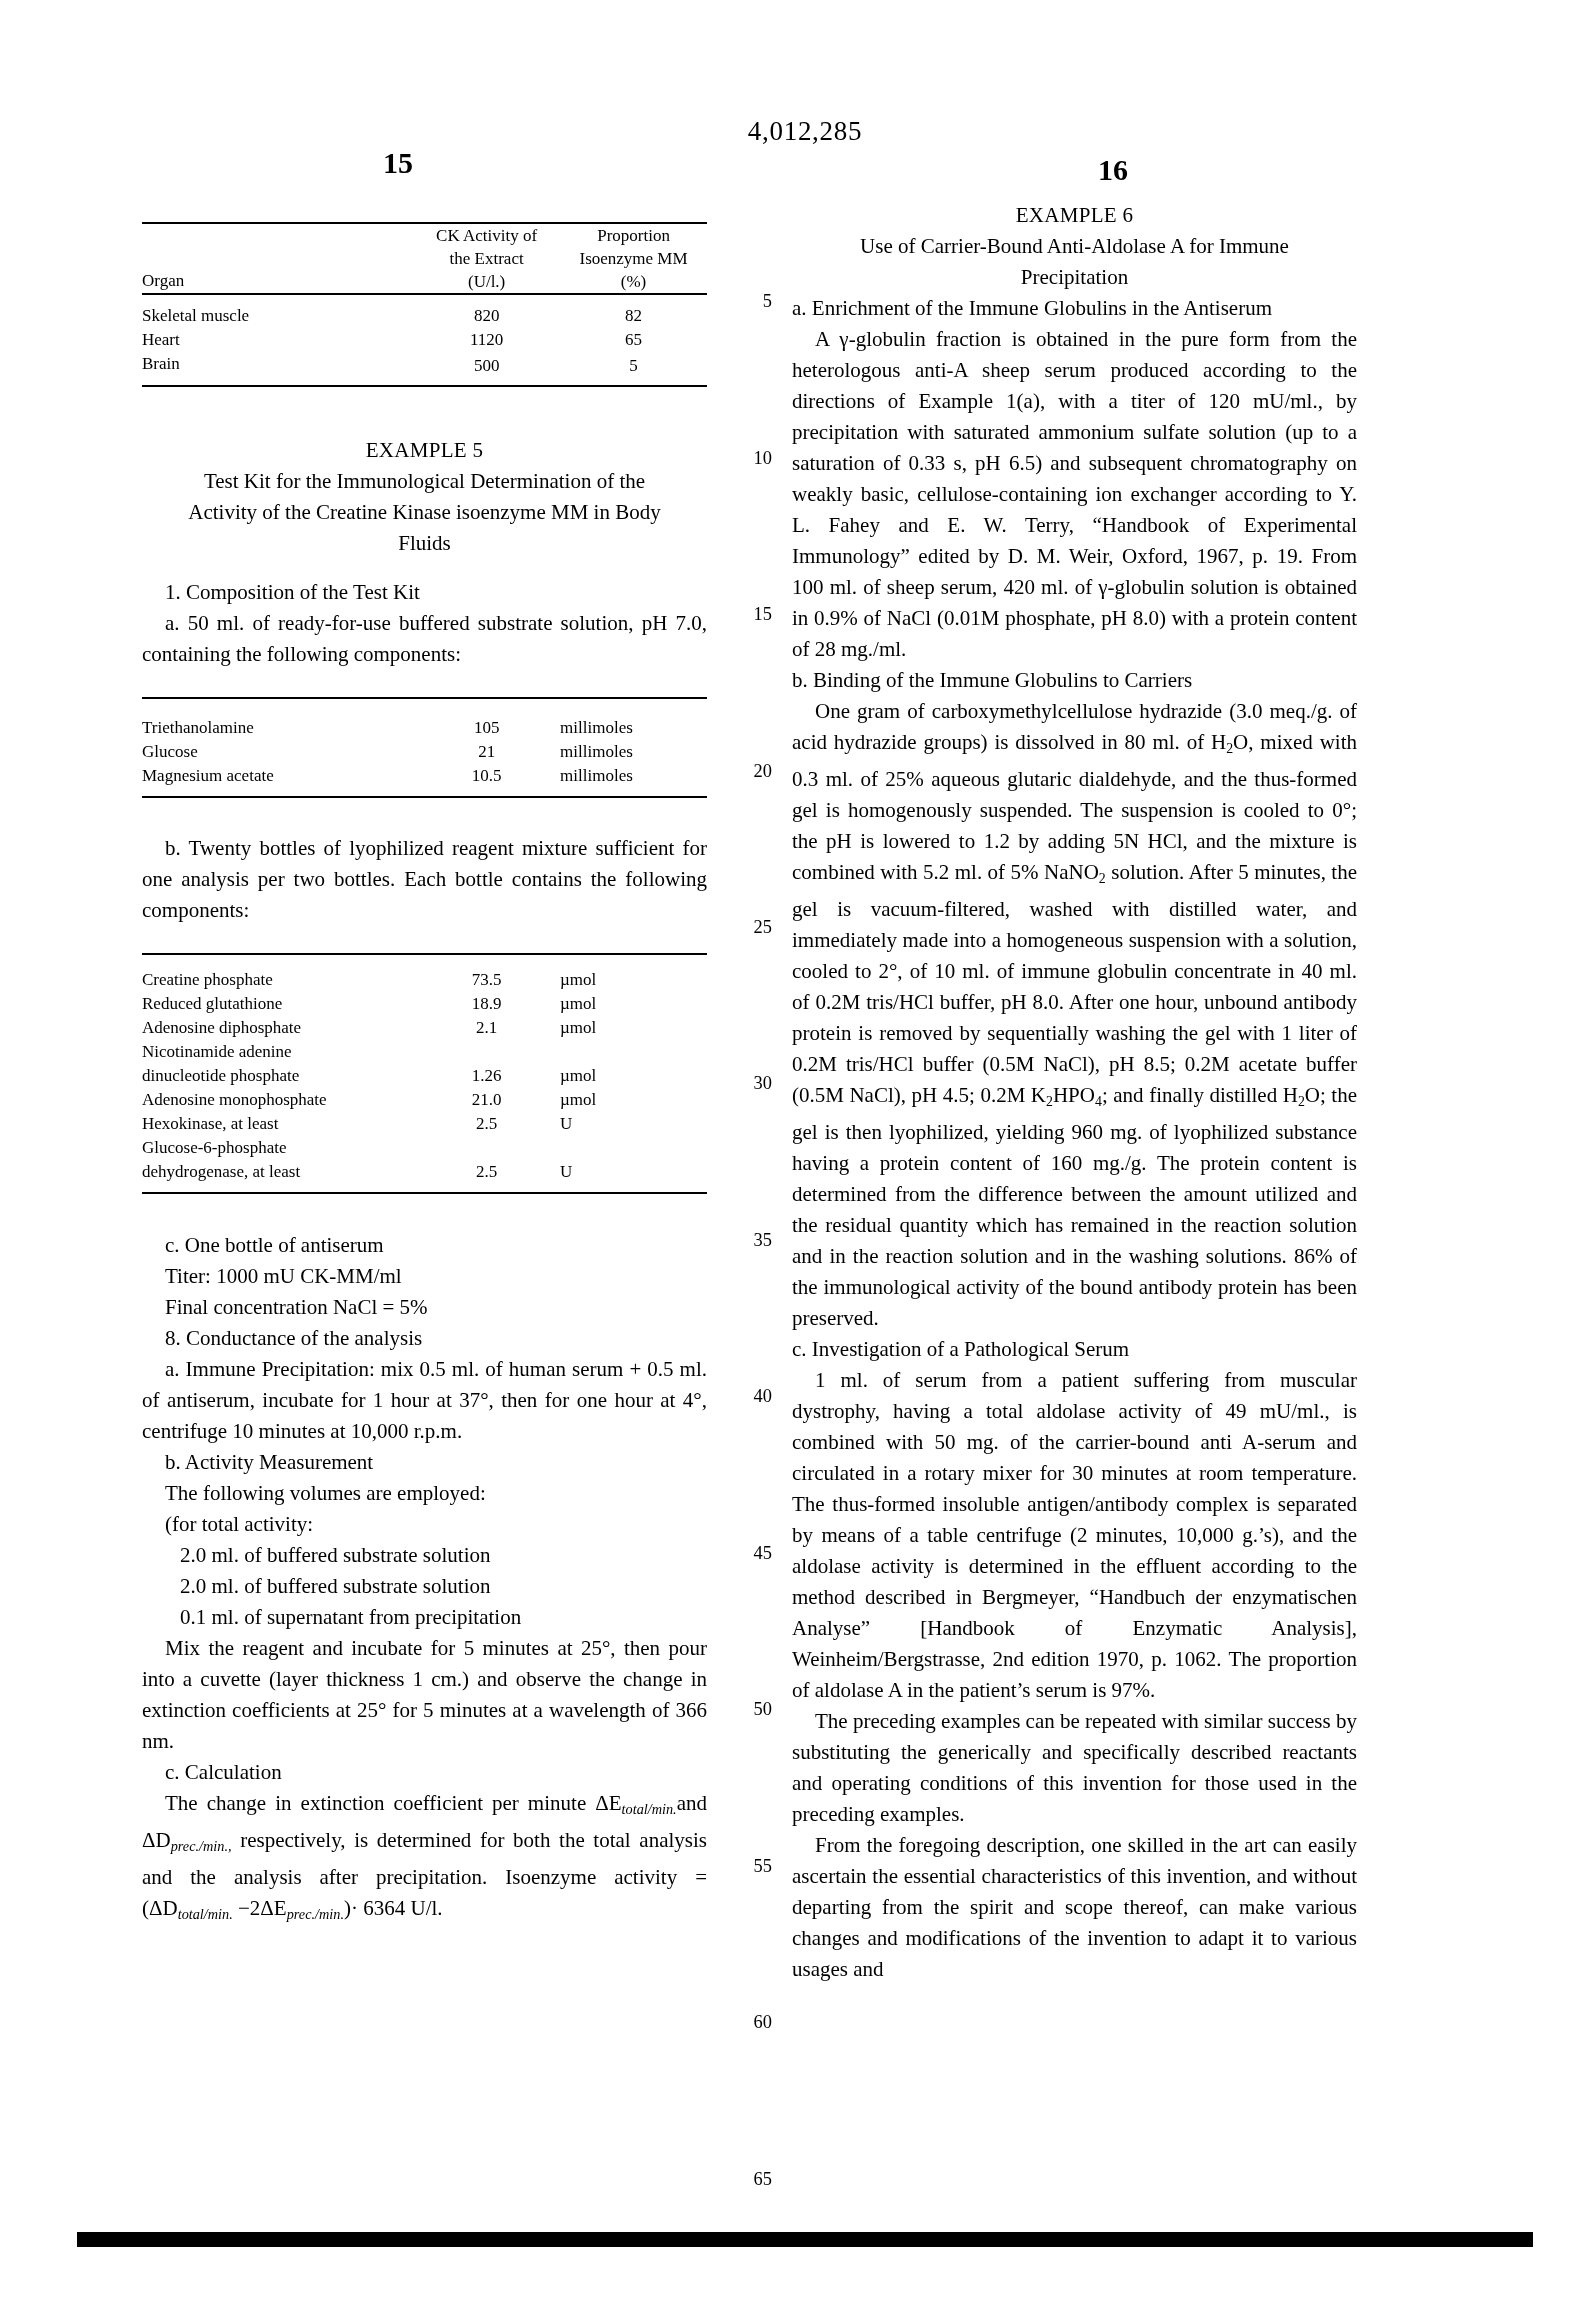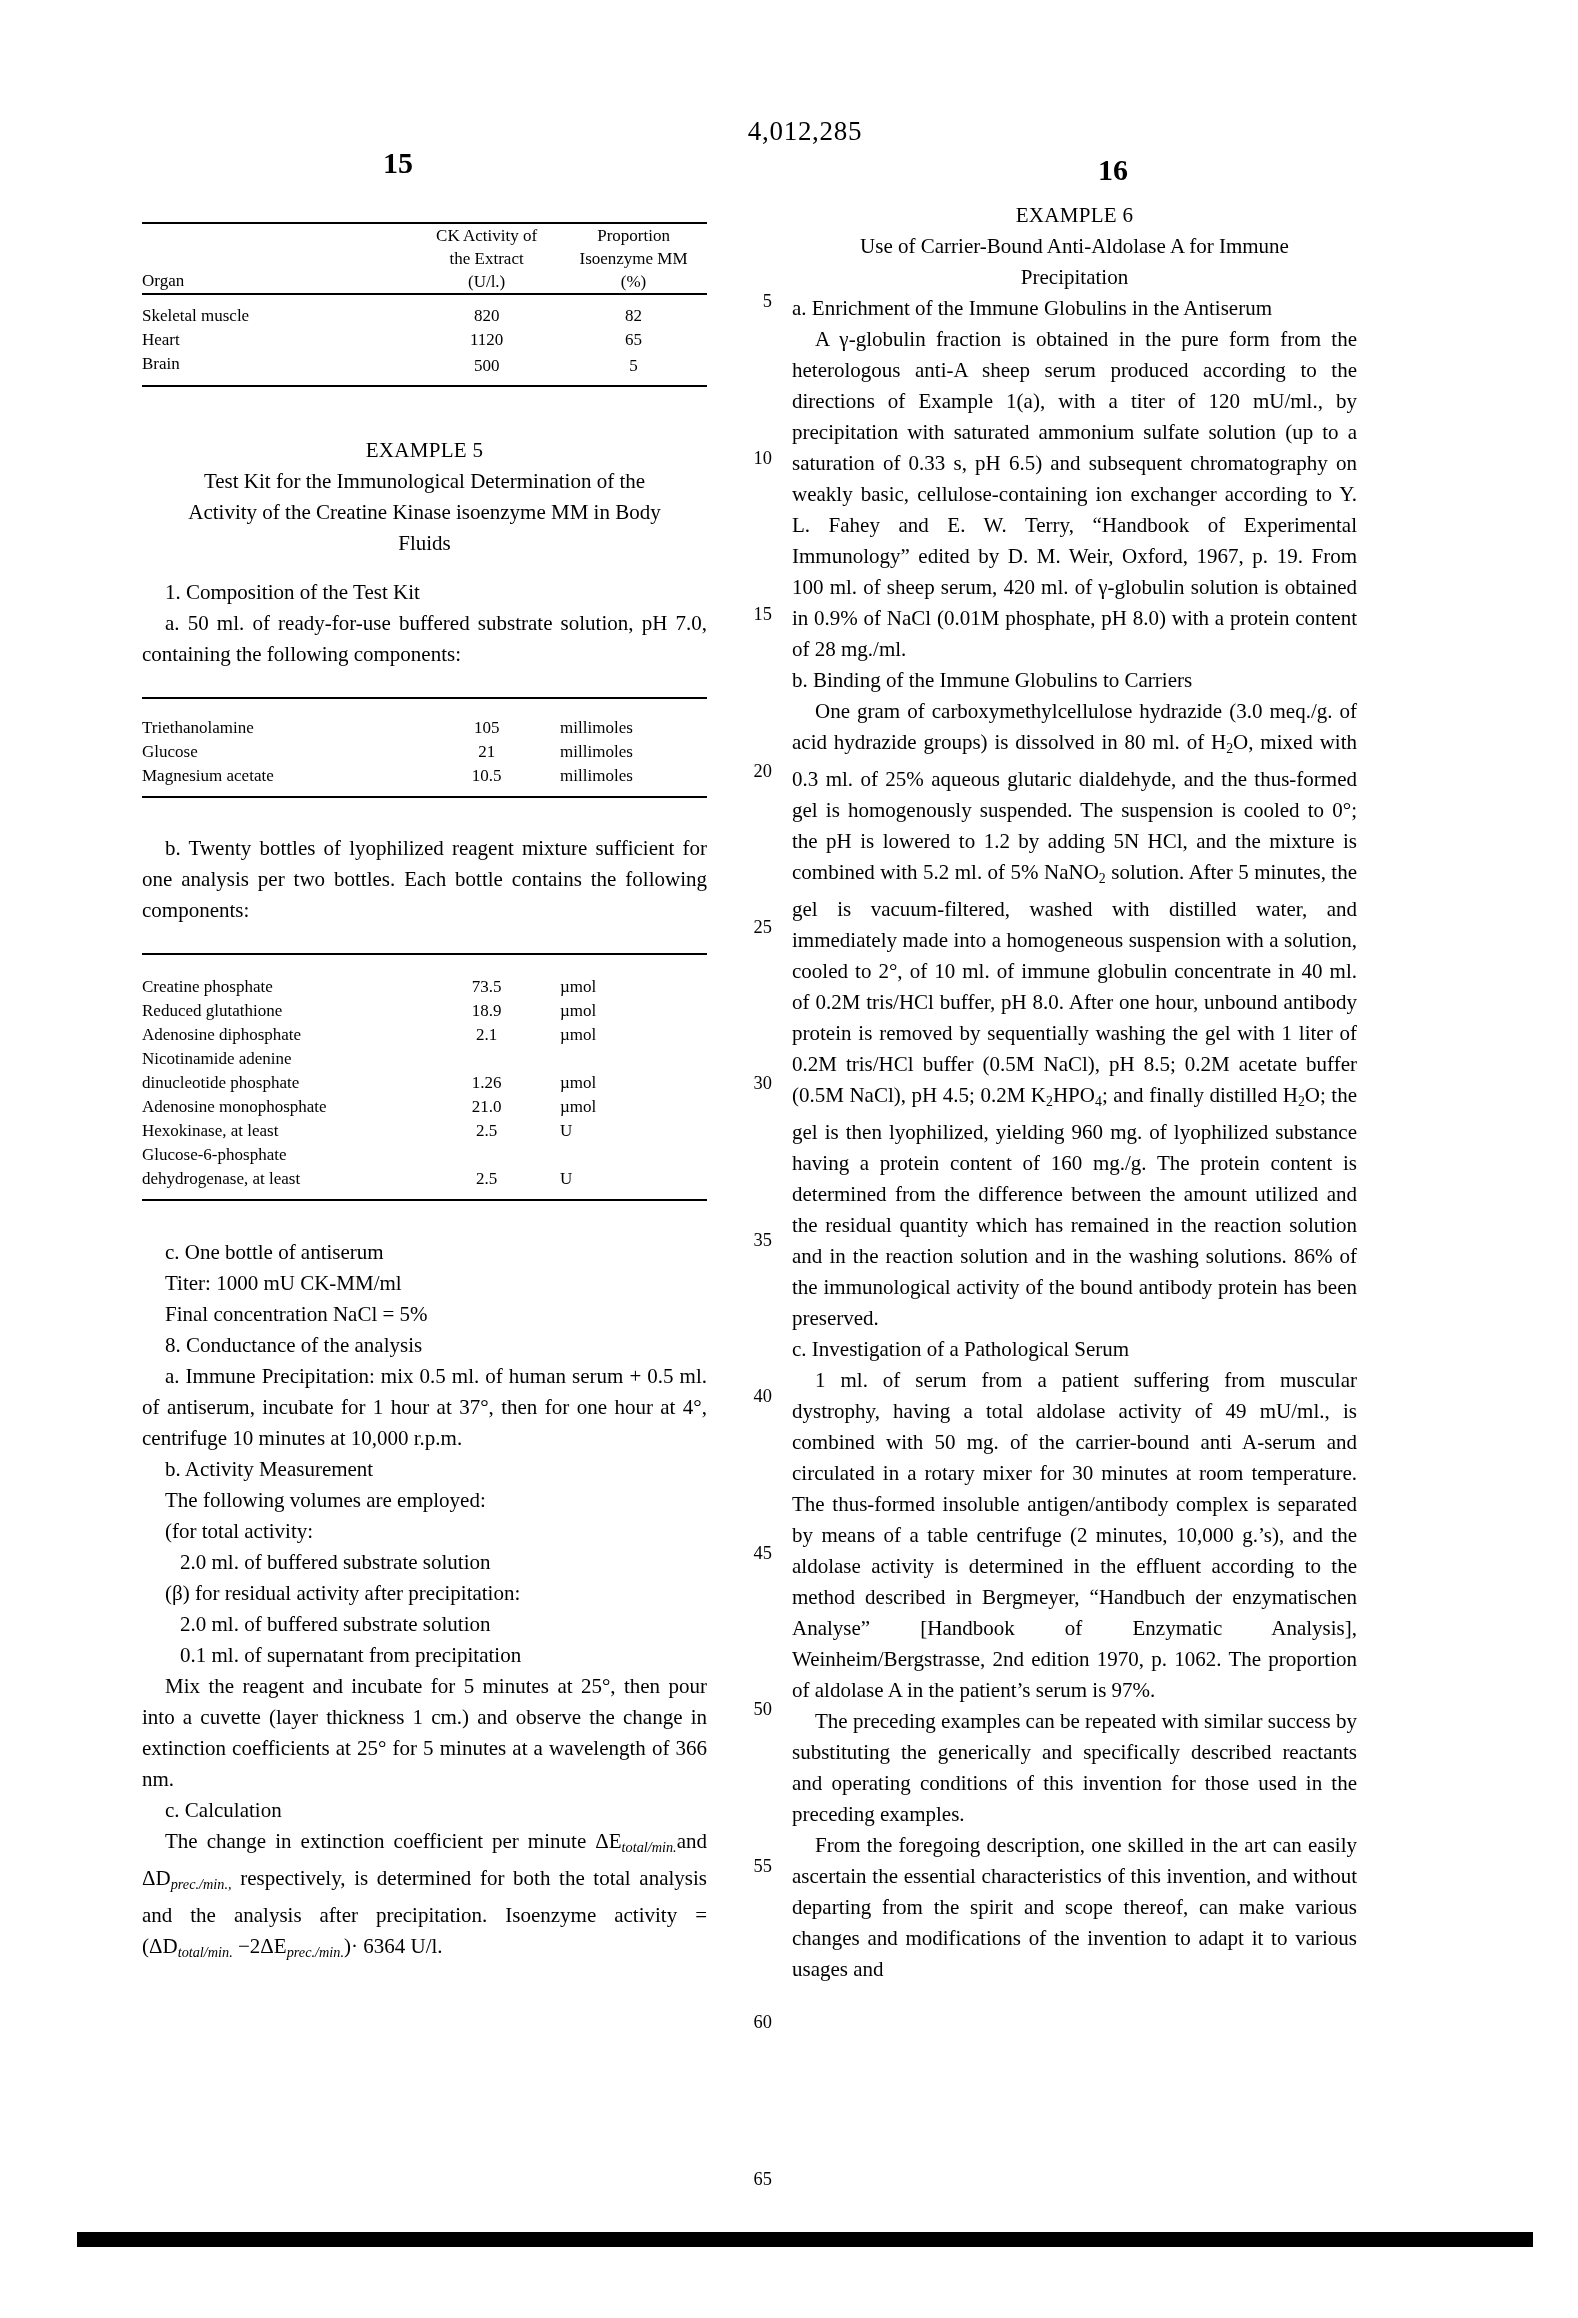--- a/index.html
+++ b/index.html
@@ -216,21 +216,21 @@
 
     <div class="spacer-sm"></div>
 
     <p class="indent">b. Twenty bottles of lyophilized reagent mixture sufficient for one analysis per two bottles. Each bottle contains the following components:</p>
 
     <div class="tbl-wrap" style="margin-top:27px">
       <table class="doc-table">
         <tbody>
             <tr>
           <td class="c-name" style="padding-top:9.5px">Creatine phosphate</td>
-          <td class="c-num" style="padding-top:20px">73.5</td>
+          <td class="c-num" style="padding-top:13px">73.5</td>
           <td class="c-unit" style="padding-top:9.5px">µmol</td>
         </tr>
         <tr>
           <td class="c-name">Reduced glutathione</td>
           <td class="c-num">18.9</td>
           <td class="c-unit">µmol</td>
         </tr>
         <tr>
           <td class="c-name">Adenosine diphosphate</td>
           <td class="c-num">2.1</td>
@@ -274,21 +274,20 @@
 
     <p class="indent">c. One bottle of antiserum</p>
     <p class="indent">Titer: 1000 mU CK-MM/ml</p>
     <p class="indent">Final concentration NaCl = 5%</p>
     <p class="indent">8. Conductance of the analysis</p>
     <p class="indent">a. Immune Precipitation: mix 0.5 ml. of human serum + 0.5 ml. of antiserum, incubate for 1 hour at 37°, then for one hour at 4°, centrifuge 10 minutes at 10,000 r.p.m.</p>
     <p class="indent">b. Activity Measurement</p>
     <p class="indent">The following volumes are employed:</p>
     <p class="indent">(for total activity:</p>
     <p class="indent2">2.0 ml. of buffered substrate solution</p>
-    <p class="indent">(β) for residual activity after precipitation:</p>
     <p class="indent2">2.0 ml. of buffered substrate solution</p>
     <p class="indent2">0.1 ml. of supernatant from precipitation</p>
     <p class="indent">Mix the reagent and incubate for 5 minutes at 25°, then pour into a cuvette (layer thickness 1 cm.) and observe the change in extinction coefficients at 25° for 5 minutes at a wavelength of 366 nm.</p>
     <p class="indent">c. Calculation</p>
     <p class="indent"><span>The change in extinction coefficient per minute ΔE</span><span class="sub-it">total/min.</span><span>and ΔD</span><span class="sub-it">prec./min.,</span><span> respectively, is determined for both the total analysis and the analysis after precipitation. Isoenzyme activity = (ΔD</span><span class="sub-it">total/min.</span><span> −2ΔE</span><span class="sub-it">prec./min.</span><span>)· 6364 U/l.</span></p>
 
   </div>
 
   <div class="line-numbers">
     <span style="top:87px">5</span>

